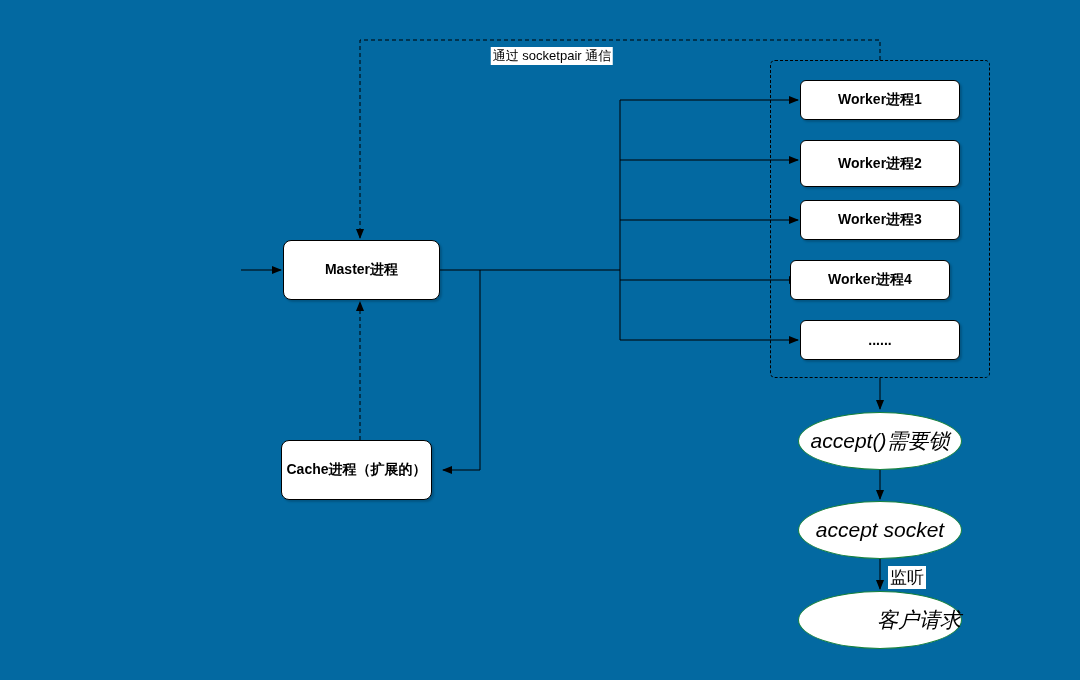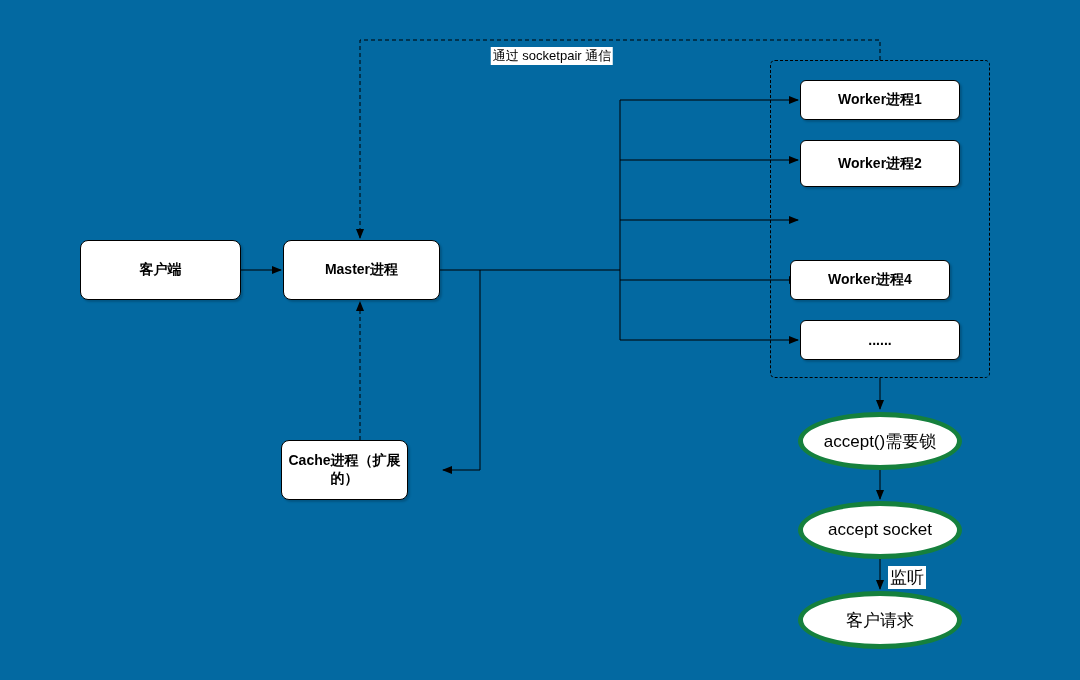--- a/index.html
+++ b/index.html
@@ -44,24 +44,25 @@
     position: absolute;
     box-sizing: border-box;
     border: 1px dashed #000000;
     border-radius: 5px;
     background: transparent;
   }
   .worker-box {
     border-radius: 6px;
   }
   .ellipse-node {
-    border: 5px solid #15803d;
+    border: 1px solid #15803d;
     border-radius: 50%;
     font-weight: normal;
-    font-size: 17px;
+    font-size: 21px;
+    font-style: italic;
   }
   .edge-label {
     position: absolute;
     color: #000000;
     background: #ffffff;
     white-space: nowrap;
     padding: 0 2px;
   }
   .label-socketpair {
     font-size: 13px;
@@ -105,52 +106,52 @@
 
     <path d="M880,470 L880,499" fill="none" stroke="#000000" stroke-width="1" marker-end="url(#arrow)"></path>
 
     <path d="M880,559 L880,589" fill="none" stroke="#000000" stroke-width="1" marker-end="url(#arrow)"></path>
   </svg>
 
   <div class="edge-label label-socketpair" style="left:552px; top:56px;">通过 socketpair 通信</div>
 
   <div class="edge-label label-listen" style="left:888px; top:566px;">监听</div>
 
-  <div class="node rect-node" style="left:80px; top:240px; width:161px; height:60px;">
-    <span>客户端</span>
-  </div>
 
   <div class="node rect-node" style="left:283px; top:240px; width:157px; height:60px;">
     <span>Master进程</span>
   </div>
 
-  <div class="node rect-node" style="left:281px; top:440px; width:127px; height:60px;">
+  <div class="node rect-node" style="left:281px; top:440px; width:151px; height:60px;">
     <span>Cache进程（扩展的）</span>
   </div>
 
   <div class="group-container" style="left:770px; top:60px; width:220px; height:318px;"></div>
 
   <div class="node rect-node worker-box" style="left:800px; top:80px; width:160px; height:40px;">
     <span>Worker进程1</span>
   </div>
   <div class="node rect-node worker-box" style="left:800px; top:140px; width:160px; height:47px;">
     <span>Worker进程2</span>
+  </div>
+  <div class="node rect-node worker-box" style="left:800px; top:200px; width:160px; height:40px;">
+    <span>Worker进程3</span>
   </div>
   <div class="node rect-node worker-box" style="left:790px; top:260px; width:160px; height:40px;">
     <span>Worker进程4</span>
   </div>
   <div class="node rect-node worker-box" style="left:800px; top:320px; width:160px; height:40px;">
     <span>......</span>
   </div>
 
   <div class="node ellipse-node" style="left:798px; top:412px; width:164px; height:58px;">
     <span>accept()需要锁</span>
   </div>
 
   <div class="node ellipse-node" style="left:798px; top:501px; width:164px; height:58px;">
     <span>accept socket</span>
   </div>
 
-  <div class="node ellipse-node" style="left:798px; top:591px; width:164px; height:58px;">
+  <div class="node ellipse-node" style="left:798px; top:591px; width:164px; height:58px;justify-content:flex-end;">
     <span>客户请求</span>
   </div>
 
 </div>
 
 </body></html>

